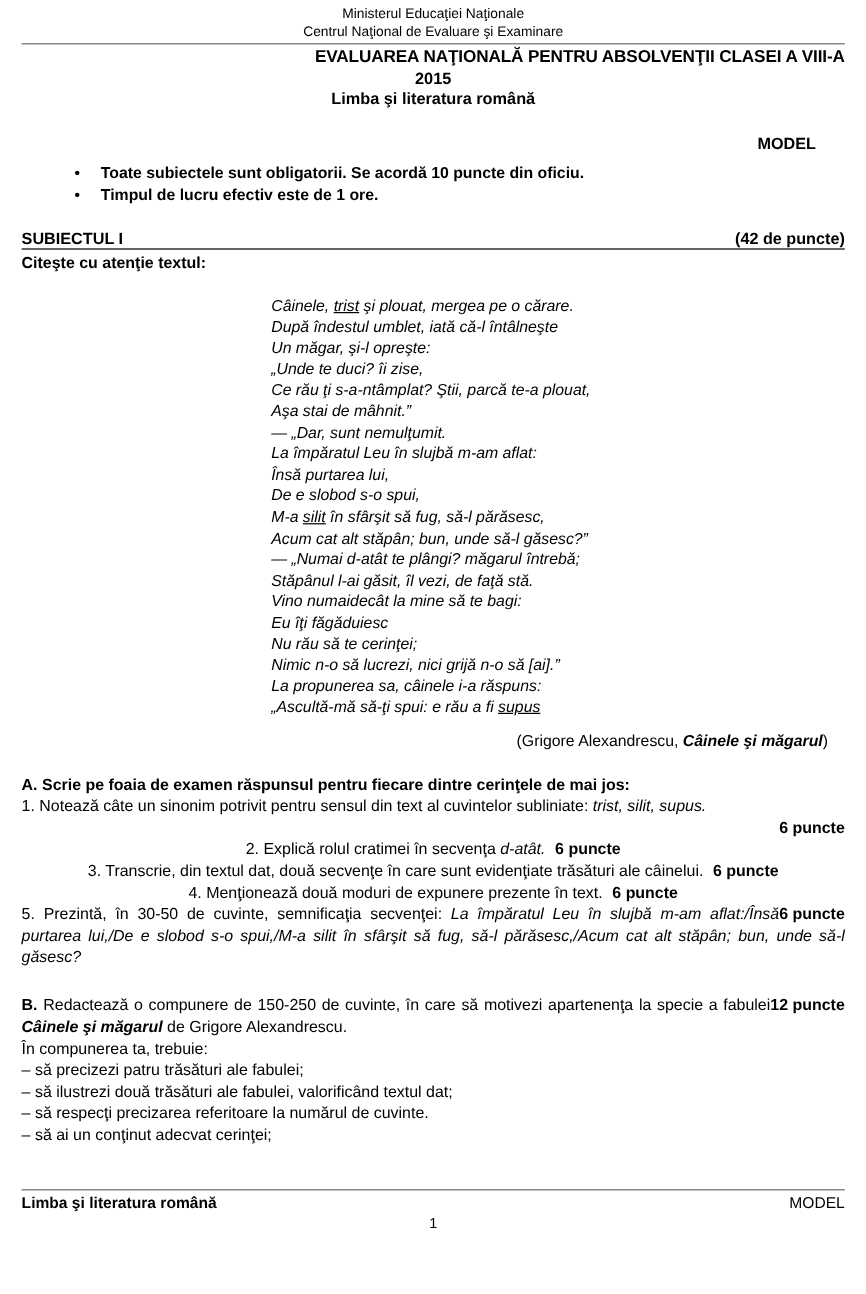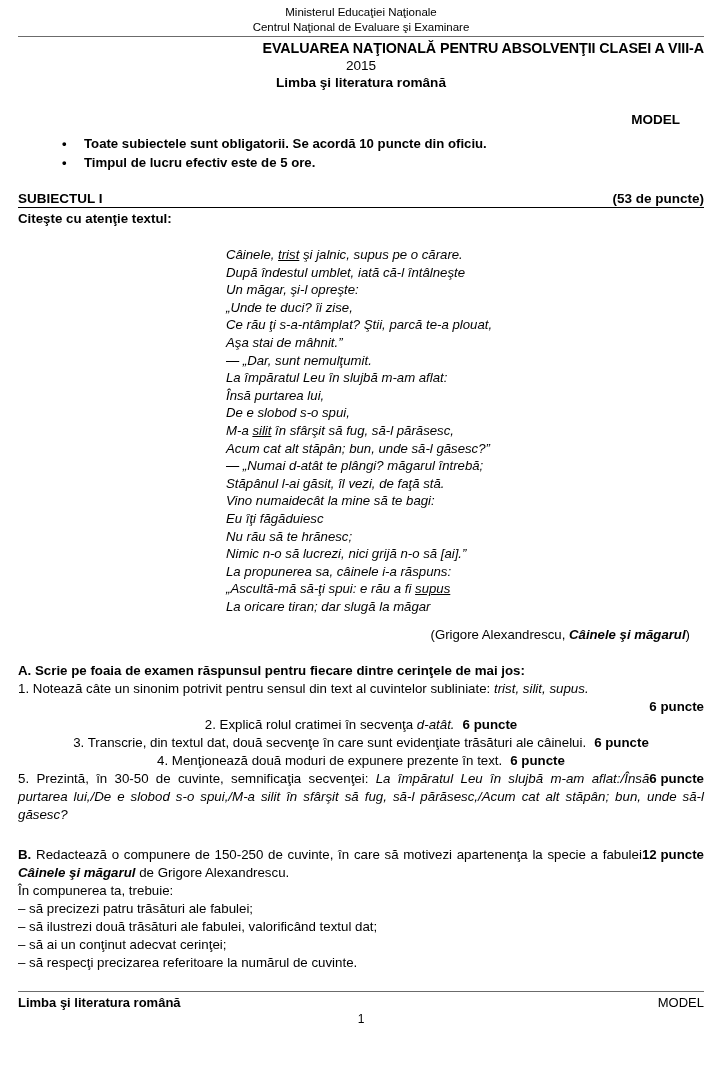--- a/index.html
+++ b/index.html
@@ -39,21 +39,21 @@
 
   .exam-title {
     text-align: right;
     font-weight: bold;
     font-size: 14.3px;
     line-height: 17px;
     letter-spacing: -0.1px;
   }
   .exam-year {
     text-align: center;
-    font-weight: normal;
+    font-weight: bold;
     font-size: 13.6px;
     line-height: 17px;
   }
   .exam-subject {
     text-align: center;
     font-weight: bold;
     font-size: 13.6px;
     line-height: 18px;
   }
 
@@ -218,52 +218,51 @@
 
   <div class="model-top">MODEL</div>
 
   <div class="bullets">
     <div class="bullet-row">
       <span class="bullet-dot">•</span>
       <span>Toate subiectele sunt obligatorii. Se acordă 10 puncte din oficiu.</span>
     </div>
     <div class="bullet-row">
       <span class="bullet-dot">•</span>
-      <span>Timpul de lucru efectiv este de 5 ore.</span>
+      <span>Timpul de lucru efectiv este de 1 ore.</span>
     </div>
   </div>
 
   <div class="subiect-line">
     <span class="subiect-left">SUBIECTUL I</span>
-    <span class="subiect-right">(53 de puncte)</span>
+    <span class="subiect-right">(42 de puncte)</span>
   </div>
   <div class="cite-line">Citeşte cu atenţie textul:</div>
 
   <div class="poem">
-      <div class="pline"><span>Câinele, </span><u>trist</u><span> şi jalnic, supus pe o cărare.</span></div>
+      <div class="pline"><span>Câinele, </span><u>trist</u><span> şi plouat, mergea pe o cărare.</span></div>
       <div class="pline"><span>După îndestul umblet, iată că-l întâlneşte</span></div>
       <div class="pline"><span>Un măgar, şi-l opreşte:</span></div>
       <div class="pline"><span>„Unde te duci? îi zise,</span></div>
       <div class="pline"><span>Ce rău ţi s-a-ntâmplat? Ştii, parcă te-a plouat,</span></div>
       <div class="pline"><span>Aşa stai de mâhnit.”</span></div>
       <div class="pline"><span>— „Dar, sunt nemulţumit.</span></div>
       <div class="pline"><span>La împăratul Leu în slujbă m-am aflat:</span></div>
       <div class="pline"><span>Însă purtarea lui,</span></div>
       <div class="pline"><span>De e slobod s-o spui,</span></div>
       <div class="pline"><span>M-a </span><u>silit</u><span> în sfârşit să fug, să-l părăsesc,</span></div>
       <div class="pline"><span>Acum cat alt stăpân; bun, unde să-l găsesc?”</span></div>
       <div class="pline"><span>— „Numai d-atât te plângi? măgarul întrebă;</span></div>
       <div class="pline"><span>Stăpânul l-ai găsit, îl vezi, de faţă stă.</span></div>
       <div class="pline"><span>Vino numaidecât la mine să te bagi:</span></div>
       <div class="pline"><span>Eu îţi făgăduiesc</span></div>
-      <div class="pline"><span>Nu rău să te hrănesc;</span></div>
+      <div class="pline"><span>Nu rău să te cerinţei;</span></div>
       <div class="pline"><span>Nimic n-o să lucrezi, nici grijă n-o să [ai].”</span></div>
       <div class="pline"><span>La propunerea sa, câinele i-a răspuns:</span></div>
       <div class="pline"><span>„Ascultă-mă să-ţi spui: e rău a fi </span><u>supus</u></div>
-      <div class="pline"><span>La oricare tiran; dar slugă la măgar</span></div>
     </div>
 
   <div class="attrib">
     <span>(Grigore Alexandrescu, </span><b>Câinele şi măgarul</b><span>)</span>
   </div>
 
   <div class="sectionA">
     <div class="a-head">A. Scrie pe foaia de examen răspunsul pentru fiecare dintre cerinţele de mai jos:</div>
 
     <div class="q">
@@ -291,22 +290,22 @@
     </div>
   </div>
 
   <div class="sectionB">
     <div class="b-para">
       <span class="pts">12 puncte</span><span class="lead">B.</span><span> Redactează o compunere de 150-250 de cuvinte, în care să motivezi apartenenţa la specie a fabulei </span><span class="title-b">Câinele şi măgarul</span><span> de Grigore Alexandrescu.</span>
     </div>
     <div class="b-intro">În compunerea ta, trebuie:</div>
     <div class="b-item">– să precizezi patru trăsături ale fabulei;</div>
     <div class="b-item">– să ilustrezi două trăsături ale fabulei, valorificând textul dat;</div>
+    <div class="b-item">– să respecţi precizarea referitoare la numărul de cuvinte.</div>
     <div class="b-item">– să ai un conţinut adecvat cerinţei;</div>
-    <div class="b-item">– să respecţi precizarea referitoare la numărul de cuvinte.</div>
   </div>
 
   <div class="footer">
     <div class="rule-bottom"></div>
     <div class="footer-row">
       <span class="footer-left">Limba şi literatura română</span>
       <span class="footer-right">MODEL</span>
     </div>
     <div class="page-num">1</div>
   </div>

